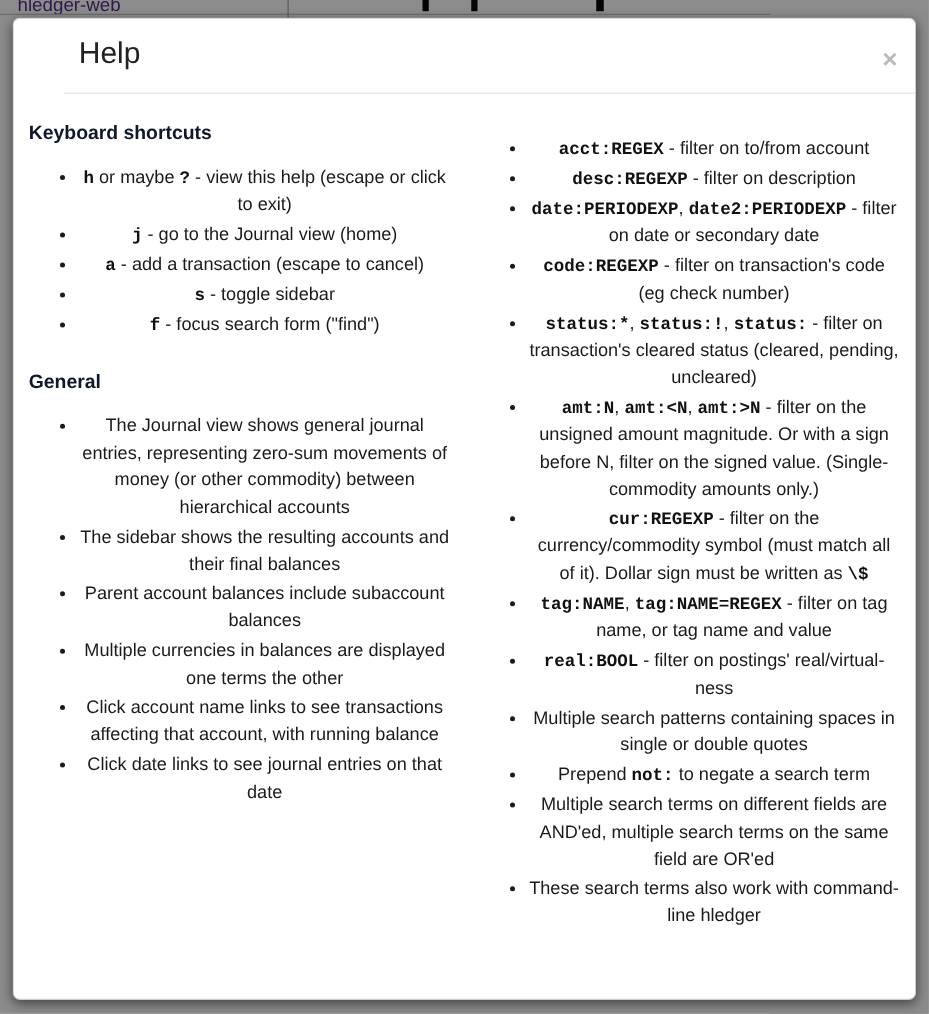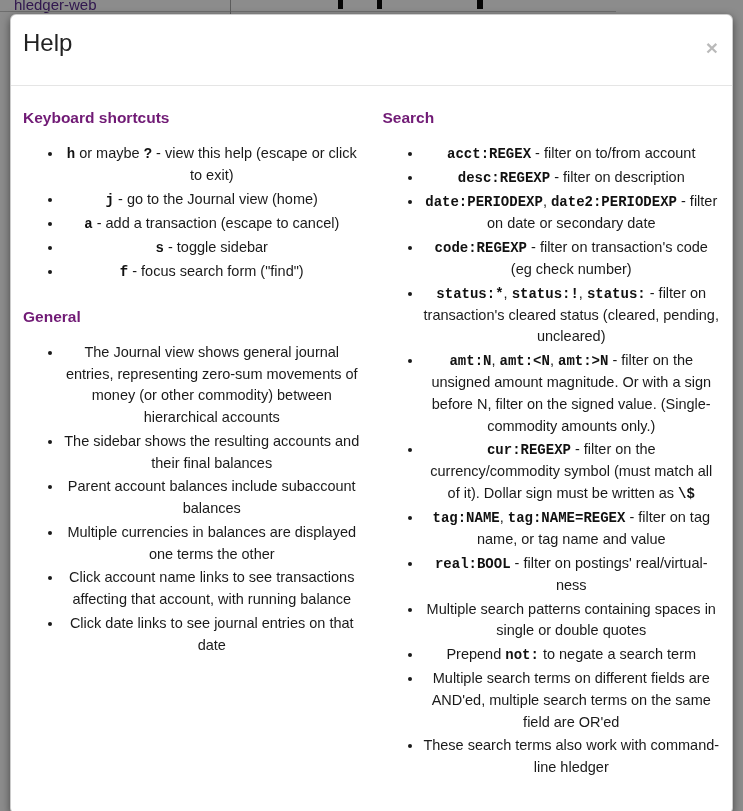--- a/index.html
+++ b/index.html
@@ -47,22 +47,23 @@
   .modal {
     position: absolute; left: 10px; top: 14px; width: 723px;
     background: #ffffff;
     border: 1px solid rgba(0,0,0,0.2);
     border-radius: 6px;
     box-shadow: 0 3px 9px rgba(0,0,0,0.5);
     color: #1a1a1a;
   }
   .modal-header {
     position: relative;
-    padding: 13px 16px 27px 12px;
+    padding: 13px 16px 16px 12px;
     border-bottom: 1px solid #e5e5e5;
+    margin-left: 40px;
   }
   .modal-title {
     font-size: 24px; line-height: 30px; color: #222;
     font-weight: normal;
   }
   .close-btn {
     position: absolute; right: 14px; top: 22px;
     border: 0; background: none; padding: 0; margin: 0;
     font-size: 21px; line-height: 1; font-weight: bold;
     font-family: "Liberation Sans", sans-serif;
@@ -72,21 +73,21 @@
     min-height: 724px;
     padding: 20px 12px 24px 12px;
     display: grid;
     grid-template-columns: 1fr 1fr;
     column-gap: 22px;
     align-content: start;
     font-size: 14.5px; line-height: 1.5;
   }
   .help-col { min-width: 0; }
   .section-heading {
-    font-weight: bold; font-size: 15.5px; line-height: 23px; color: #701a75;
+    font-weight: bold; font-size: 15.5px; line-height: 23px; color: #0f172a;
     margin: 22px 0 0 0;
   }
   .section-heading:first-child { margin-top: 0; }
   .help-col ul {
     margin: 14px 0 10px 0;
     padding: 0 0 0 40px;
     list-style: disc outside;
     text-align: center;
   }
   .help-col li { margin: 0 0 2px 0; }
@@ -131,21 +132,20 @@
           <ul>
             <li>The Journal view shows general journal entries, representing zero-sum movements of money (or other commodity) between hierarchical accounts</li>
             <li>The sidebar shows the resulting accounts and their final balances</li>
             <li>Parent account balances include subaccount balances</li>
             <li>Multiple currencies in balances are displayed one terms the other</li>
             <li>Click account name links to see transactions affecting that account, with running balance</li>
             <li>Click date links to see journal entries on that date</li>
           </ul>
         </div>
       <div class="help-col">
-          <div class="section-heading">Search</div>
           <ul>
             <li><code>acct:REGEX</code> - filter on to/from account</li>
             <li><code>desc:REGEXP</code> - filter on description</li>
             <li><code>date:PERIODEXP</code>, <code>date2:PERIODEXP</code> - filter on date or secondary date</li>
             <li><code>code:REGEXP</code> - filter on transaction's code (eg check number)</li>
             <li><code>status:*</code>, <code>status:!</code>, <code>status:</code> - filter on transaction's cleared status (cleared, pending, uncleared)</li>
             <li><code>amt:N</code>, <code>amt:&lt;N</code>, <code>amt:&gt;N</code> - filter on the unsigned amount magnitude. Or with a sign before N, filter on the signed value. (Single-commodity amounts only.)</li>
             <li><code>cur:REGEXP</code> - filter on the currency/commodity symbol (must match all of it). Dollar sign must be written as <code>\$</code></li>
             <li><code>tag:NAME</code>, <code>tag:NAME=REGEX</code> - filter on tag name, or tag name and value</li>
             <li><code>real:BOOL</code> - filter on postings' real/virtual-ness</li>

